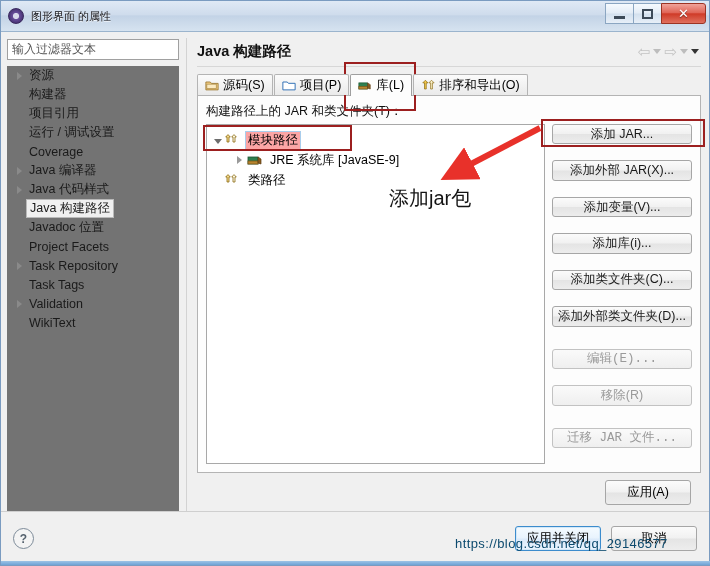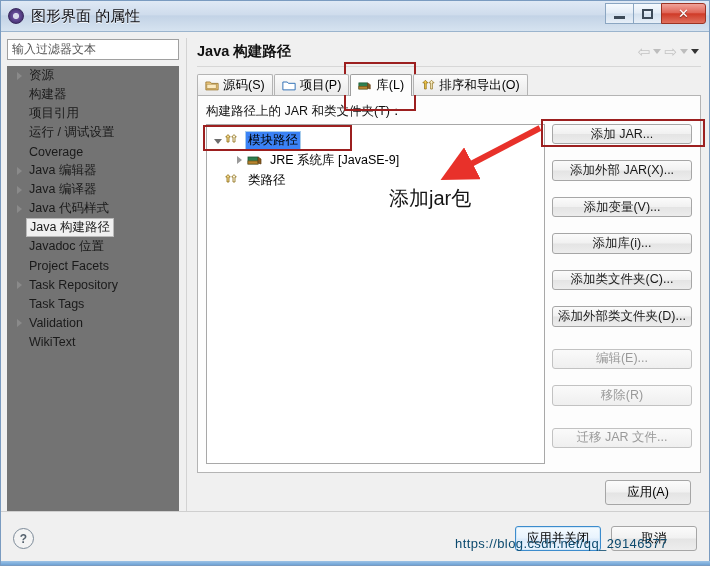--- a/index.html
+++ b/index.html
@@ -38,21 +38,21 @@
     border: 1px solid #3a2a5e;
     box-sizing: border-box;
     position: relative;
   }
   .win-icon::after{
     content:""; position:absolute; left:4px; top:4px; width:6px; height:6px;
     border-radius:50%; background:#d8d8ec;
   }
   #title-text {
     margin-left: 7px;
-    font-size: 15px;
+    font-size: 11px;
     color: #0d0d12;
     text-shadow: 0 1px 0 rgba(255,255,255,.9);
     white-space: nowrap;
   }
   #win-controls {
     position: absolute; right: 3px; top: 2px;
     display: flex; align-items: stretch; height: 22px;
   }
   .wbtn {
     width: 29px; height: 21px;
@@ -207,38 +207,38 @@
     content: ""; border-left: 5px solid #9a9a9a;
     border-top: 4px solid transparent; border-bottom: 4px solid transparent;
   }
   .jt-arrow.expanded::before {
     content: ""; border-top: 5px solid #6d6d6d;
     border-left: 4px solid transparent; border-right: 4px solid transparent;
     margin-top: 2px;
   }
   .jt-icon { width: 16px; height: 14px; flex: 0 0 16px; margin-right: 4px; }
   .jt-label { padding: 1px 3px; }
-  .jt-row.selected .jt-label { background: #3b82f6; border: 1px solid #a9cdec; padding: 0 2px; }
+  .jt-row.selected .jt-label { background: #fca5a5; border: 1px solid #a9cdec; padding: 0 2px; }
 
   
   #side-buttons { flex: 0 0 140px; width: 140px; display: flex; flex-direction: column; }
   .sbtn {
     height: 24px;
     margin-bottom: 16px;
     border: 1px solid #a6a6a6;
     border-radius: 3px;
     background: linear-gradient(to bottom, #fbfbfb 0%, #f1f1f1 48%, #e4e4e4 52%, #ededed 100%);
     display: flex; align-items: center; justify-content: center;
     font-size: 12.5px;
     color: #1a1a1a;
     box-sizing: border-box;
     white-space: nowrap;
   }
   .sbtn.disabled { color: #9a9a9a; background: linear-gradient(to bottom, #fafafa, #efefef); border-color: #c2c2c2; }
-  .sbtn.gap { margin-top: 6px; }
+  .sbtn.gap { margin-top: 6px; font-family: Liberation Mono, monospace; }
   .spacer-flex { flex: 1 1 auto; }
 
   
   #apply-row { height: 38px; flex: 0 0 38px; display: flex; align-items: center; justify-content: flex-end; padding-right: 10px; }
 
   
   #footer {
     flex: 0 0 53px; height: 53px;
     border-top: 1px solid #cfcfcf;
     display: flex; align-items: center;
@@ -325,24 +325,20 @@
             <span class="tree-arrow"></span>
             <span class="tree-label">项目引用</span>
           </div>
           <div class="tree-item">
             <span class="tree-arrow"></span>
             <span class="tree-label">运行 / 调试设置</span>
           </div>
           <div class="tree-item">
             <span class="tree-arrow"></span>
             <span class="tree-label">Coverage</span>
-          </div>
-          <div class="tree-item">
-            <span class="tree-arrow has"></span>
-            <span class="tree-label">Java 编辑器</span>
           </div>
           <div class="tree-item">
             <span class="tree-arrow has"></span>
             <span class="tree-label">Java 编译器</span>
           </div>
           <div class="tree-item">
             <span class="tree-arrow has"></span>
             <span class="tree-label">Java 代码样式</span>
           </div>
           <div class="tree-item selected">

